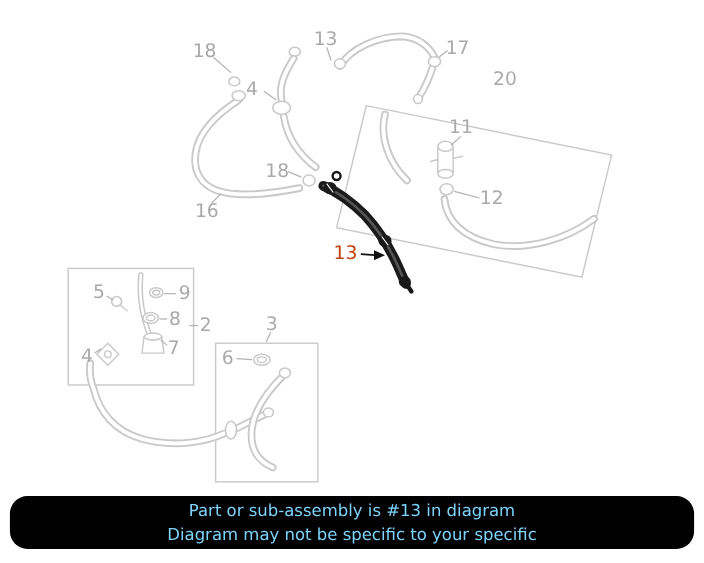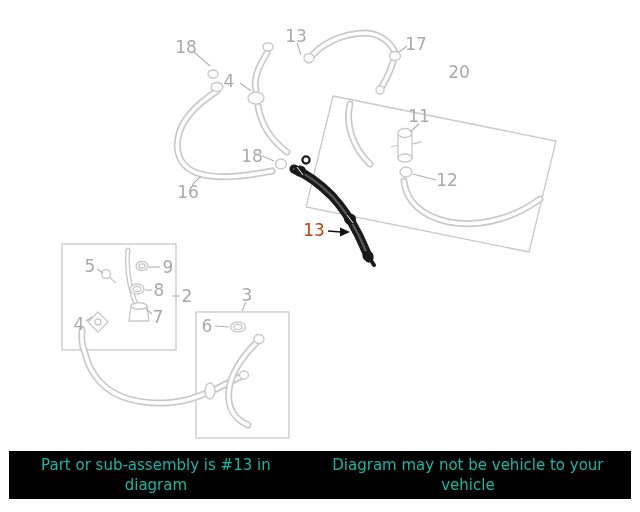--- a/index.html
+++ b/index.html
@@ -21,22 +21,22 @@
   .dkFill{fill:#1a1a1a;}
 
   .callout{
     position:absolute;transform:translate(-50%,-50%);
     font-size:17px;color:#a9a9a9;white-space:nowrap;user-select:none;
   }
   .callout.dark{color:#c2410c;}
 
   .banner{
     position:absolute;left:9px;top:451px;width:622px;height:48px;
-    background:#000000;border-radius:0;color:#14b8a6;
-    display:flex;flex-direction:row;justify-content:center;align-items:center;
+    background:#000000;border-radius:16px;color:#7dd3fc;
+    display:flex;flex-direction:column;justify-content:center;align-items:center;
     gap:2px;font-size:15px;line-height:20px;text-align:center;
   }
 </style>
 </head>
 <body>
 
 <div class="stage">
 
   <svg width="640" height="512" viewBox="0 0 640 512">
 
@@ -162,16 +162,16 @@
   <div class="callout" style="left:168px;top:267px">9</div>
   <div class="callout" style="left:159px;top:290px">8</div>
   <div class="callout" style="left:187px;top:296px">2</div>
   <div class="callout" style="left:247px;top:295px">3</div>
   <div class="callout" style="left:79px;top:324px">4</div>
   <div class="callout" style="left:158px;top:317px">7</div>
   <div class="callout" style="left:207px;top:326px">6</div>
 
   <div class="banner">
     <div>Part or sub-assembly is #13 in diagram</div>
-    <div>Diagram may not be vehicle to your vehicle</div>
+    <div>Diagram may not be specific to your specific</div>
   </div>
 
 </div>
 
 </body></html>

